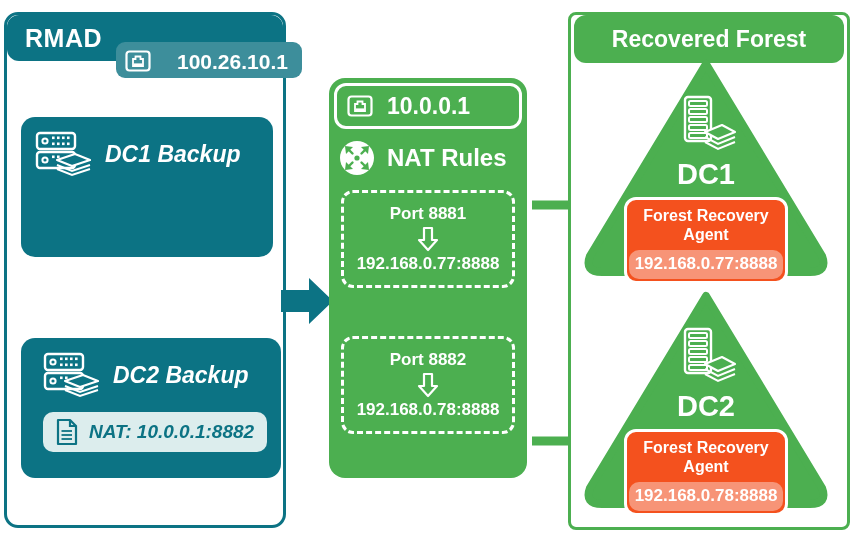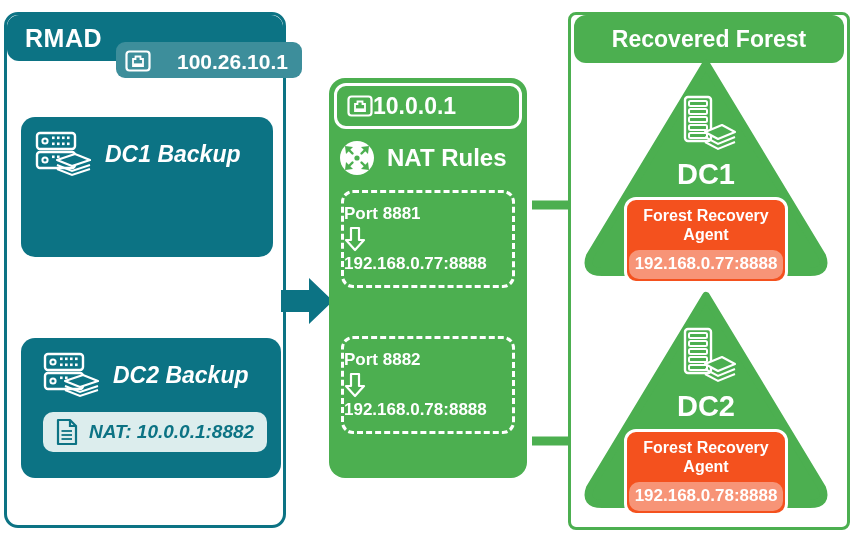--- a/index.html
+++ b/index.html
@@ -60,33 +60,33 @@
   .teal-arrow{position:absolute;left:277px;top:272px;width:60px;height:58px;}
 
   
   .nat-panel{
     position:absolute;left:329px;top:78px;width:198px;height:400px;
     background:#4CAF50;border-radius:16px;
   }
   .nat-ip-pill{
     position:absolute;left:5px;top:5px;width:188px;height:46px;
     background:#4CAF50;border:3px solid #ffffff;border-radius:12px;
-    display:flex;align-items:center;gap:0;padding-left:10px;box-sizing:border-box;
+    display:flex;align-items:center;gap:14px;padding-left:10px;box-sizing:border-box;
   }
   .nat-ip-pill .ip-text{color:#ffffff;font-size:23px;font-weight:bold;}
   .nat-rules-row{
     position:absolute;left:10px;top:62px;display:flex;align-items:center;gap:12px;
   }
   .router-icon{width:36px;height:36px;flex:none;}
   .nat-rules-label{color:#ffffff;font-size:24px;font-weight:bold;}
 
   .rule-box{
     position:absolute;left:12px;width:174px;height:98px;
     border:3px dashed #ffffff;border-radius:12px;
-    display:flex;flex-direction:column;align-items:flex-start;justify-content:center;
+    display:flex;flex-direction:column;align-items:center;justify-content:center;
     gap:2px;box-sizing:border-box;
   }
   .rule-box.r1{top:112px;}
   .rule-box.r2{top:258px;}
   .rule-port{color:#ffffff;font-size:17px;font-weight:bold;}
   .rule-dest{color:#ffffff;font-size:17px;font-weight:bold;}
   .down-arrow{width:22px;height:26px;}
 
   
   .green-arrow{position:absolute;width:72px;height:26px;}

